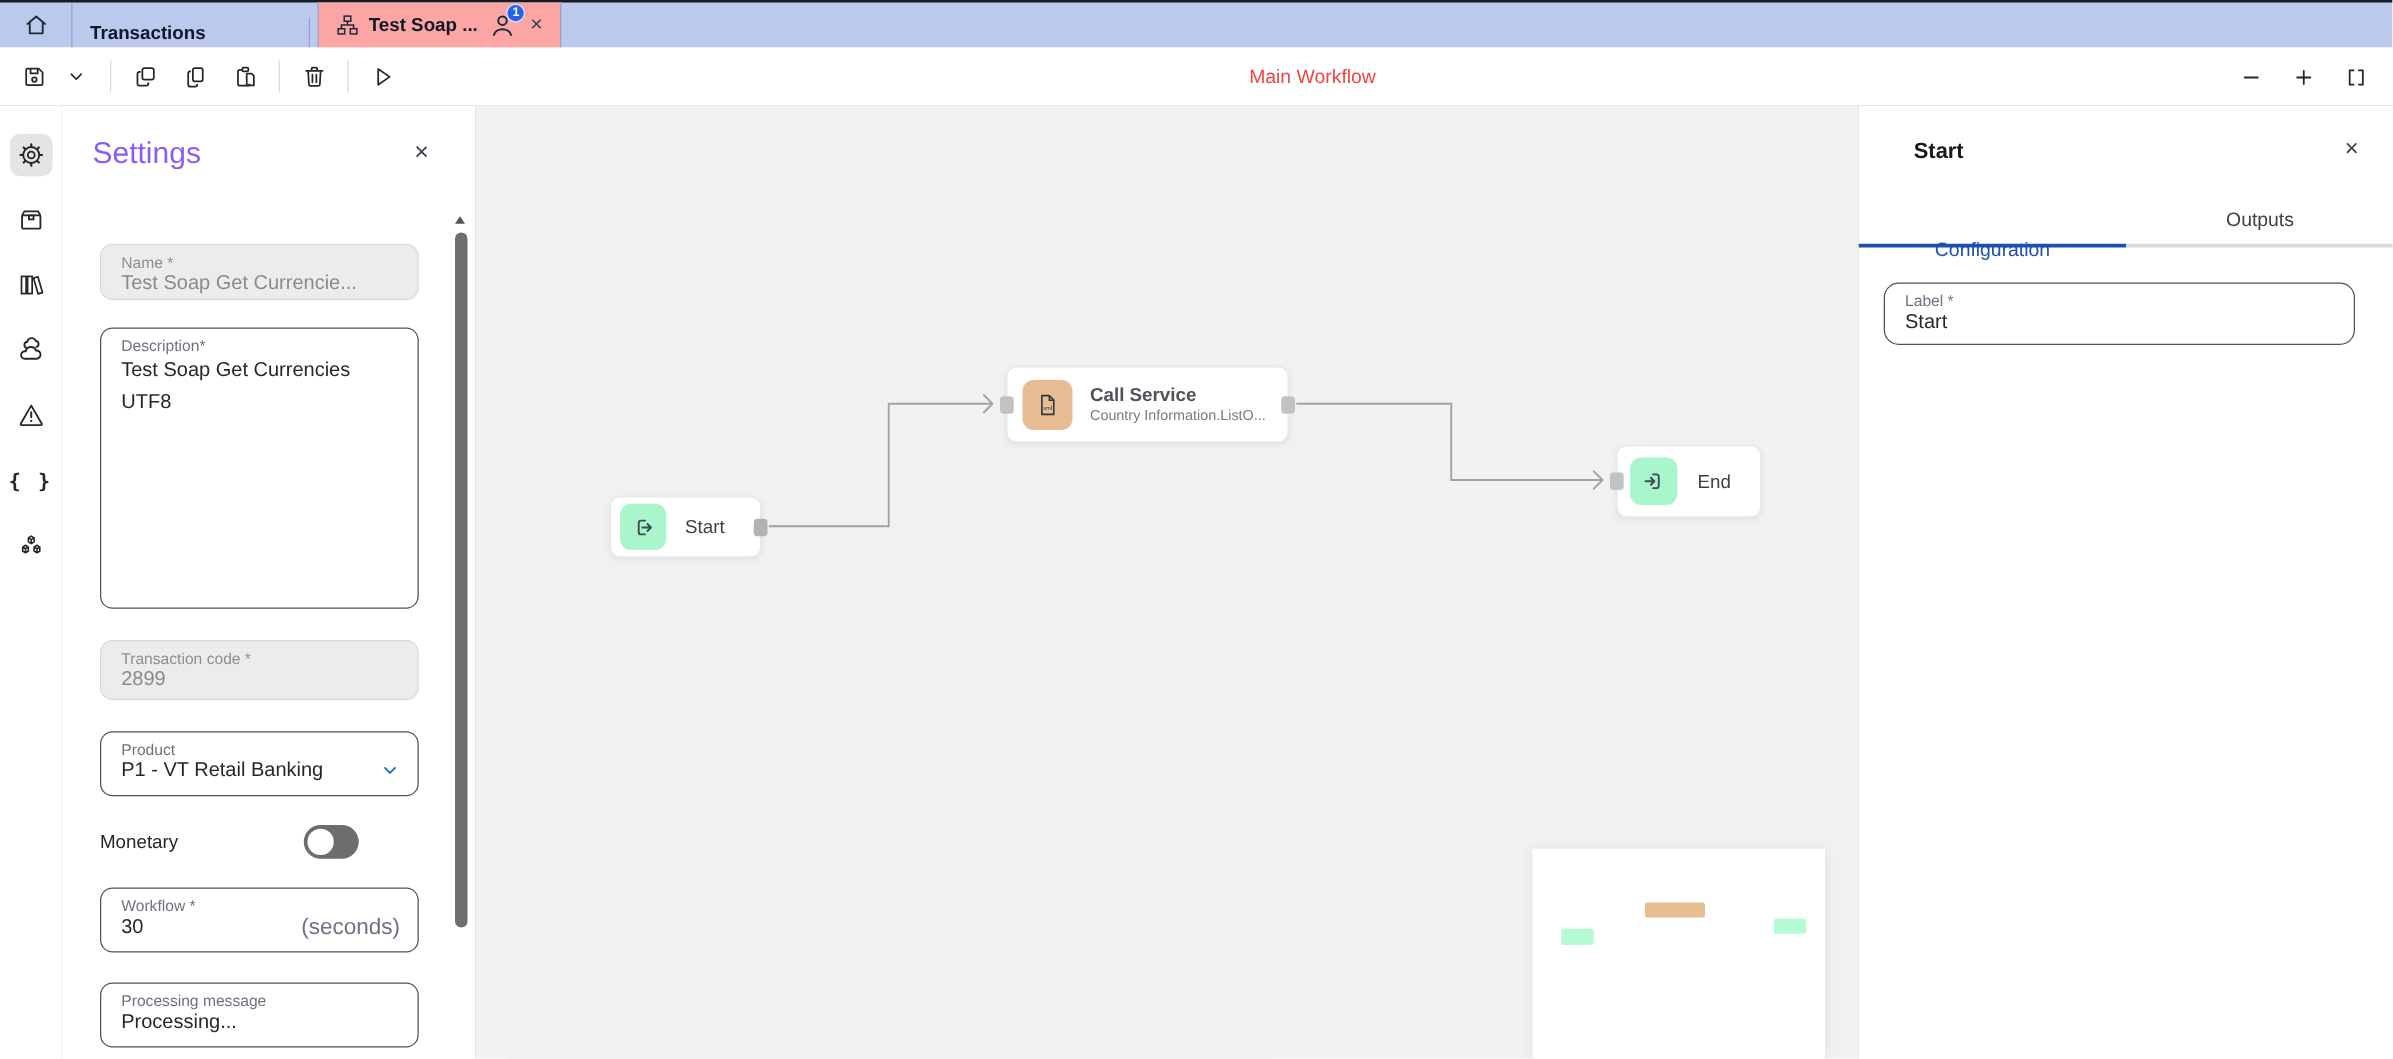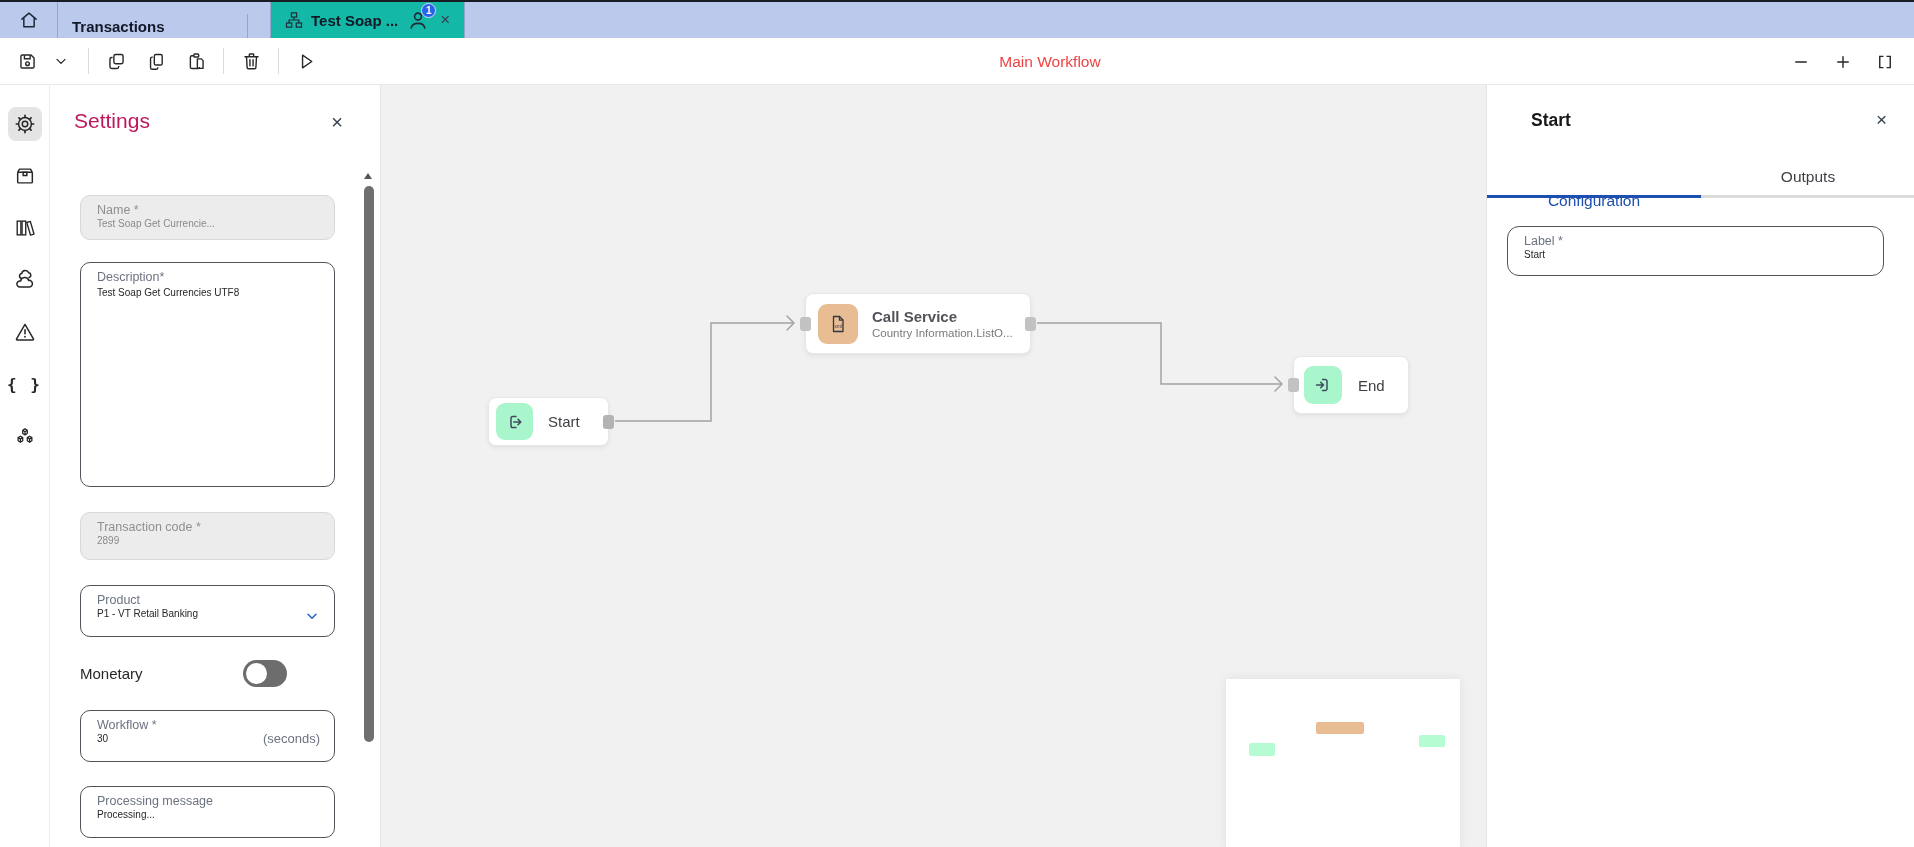--- a/index.html
+++ b/index.html
@@ -4,54 +4,54 @@
 <style>
   * { margin:0; padding:0; box-sizing:border-box; }
   html,body { width:1914px; height:847px; font-family:"Liberation Sans", sans-serif; background:#fff; overflow:hidden; }
   #app { position:relative; width:1914px; height:847px; }
 
   
   .tabbar { position:absolute; left:0; top:0; width:1914px; height:38px; background:#bac9ec; border-top:2px solid #181c25; display:flex; align-items:stretch; }
   .tab-home { width:58px; display:flex; align-items:center; justify-content:center; border-right:1px solid #93a5cf; cursor:pointer; }
   .tab { display:flex; align-items:center; gap:8px; padding:0 14px; border-right:1px solid #93a5cf; cursor:pointer; color:#111827; font-size:15px; font-weight:700; }
   .tab.inactive { width:190px;margin-top:12px; }
-  .tab.active { background:#14b8a6; margin-left:22px; border-left:1px solid #93a5cf; }
+  .tab.active { background:#fca5a5; margin-left:6px; border-left:1px solid #93a5cf; }
   .person-wrap { position:relative; width:24px; height:24px; }
   .badge { position:absolute; top:-5px; right:-6px; width:15px; height:15px; background:#2563eb; color:#fff; border-radius:50%; font-size:10px; font-weight:700; display:flex; align-items:center; justify-content:center; border:1px solid #d6dff6; }
   .tab-close { font-size:17px; color:#374151; margin-left:2px; font-weight:400; }
 
   
   .toolbar { position:absolute; left:0; top:38px; width:1914px; height:47px; background:#fff; border-bottom:1px solid #e8e8e8; display:flex; align-items:center; }
   .tb-ic { width:34px; height:34px; display:flex; align-items:center; justify-content:center; cursor:pointer; border-radius:6px; }
   .tb-sep { width:1px; height:26px; background:#dcdcdc; margin:0 10px; }
   .wf-title { position:absolute; left:1050px; top:0; height:47px; transform:translateX(-50%); display:flex; align-items:center; font-size:15.5px; color:#ef4444; font-weight:500; }
   .tb-right { position:absolute; right:12px; top:0; height:47px; display:flex; align-items:center; gap:8px; }
 
   
   .rail { position:absolute; left:0; top:85px; width:50px; height:762px; background:#fff; border-right:1px solid #ededed; display:flex; flex-direction:column; align-items:center; padding-top:22px; gap:18px; }
   .rail-ic { width:34px; height:34px; border-radius:8px; display:flex; align-items:center; justify-content:center; cursor:pointer; }
   .rail-ic.active { background:#e4e4e4; }
   .braces { font-family:"DejaVu Sans Mono", monospace; font-size:16px; color:#27272a; font-weight:700; letter-spacing:2px; }
 
   
   .settings { position:absolute; left:50px; top:85px; width:331px; height:762px; background:#fff; border-right:1px solid #e3e3e3; }
-  .settings-title { position:absolute; left:24px; top:24px; font-size:21px; color:#be185d; font-weight:500; }
+  .settings-title { position:absolute; left:24px; top:24px; font-size:24px; color:#8b5cf6; font-weight:500; }
   .settings-close { position:absolute; right:37px; top:27px; font-size:20px; color:#374151; cursor:pointer; line-height:1; }
   .sb-arrow { position:absolute; right:8px; top:88px; width:0; height:0; border-left:4px solid transparent; border-right:4px solid transparent; border-bottom:6px solid #555; }
   .sb-thumb { position:absolute; right:6px; top:101px; width:10px; height:556px; background:#6f6f6f; border-radius:5px; }
 
   .fld { position:absolute; left:30px; width:255px; background:#fff; border:1.5px solid #52525b; border-radius:10px; padding:7px 16px 0 16px; overflow:hidden; cursor:text; }
   .fld.disabled { background:#ececec; border:1px solid #d8d8d8; cursor:default; }
   .fld-label { font-size:12.5px; color:#8a8a8a; margin-bottom:1px; white-space:nowrap; }
   .fld .fld-label { color:#6b7280; }
   .fld.disabled .fld-label { color:#8f8f8f; }
-  .fld-value { font-size:10px; color:#27272a; white-space:nowrap; }
+  .fld-value { font-size:16px; color:#27272a; white-space:nowrap; }
   .fld.disabled .fld-value { color:#8a8a8a; }
   .fld.wrap .fld-value { white-space:normal; line-height:1.55; }
-  .fld-unit { position:absolute; right:14px; top:20px; font-size:13px; color:#6b7280; }
+  .fld-unit { position:absolute; right:14px; top:20px; font-size:18px; color:#6b7280; }
   .fld-chevron { position:absolute; right:14px; top:22px; }
   .mon-row { position:absolute; left:30px; top:575px; width:255px; display:flex; align-items:center; justify-content:space-between; }
   .mon-label { font-size:15px; color:#27272a; }
   .toggle { width:44px; height:27px; background:#6d6d6d; border-radius:14px; position:relative; cursor:pointer; margin-right:48px; }
   .toggle-knob { position:absolute; left:3px; top:3px; width:21px; height:21px; background:#fff; border-radius:50%; }
 
   
   .canvas { position:absolute; left:381px; top:85px; width:1105px; height:762px; background:#f1f1f1; overflow:hidden; }
   .edges { position:absolute; left:0; top:0; z-index:1; }
   .node { position:absolute; background:#fff; border:1px solid #e7e7e7; border-radius:8px; box-shadow:0 2px 5px rgba(0,0,0,.07); display:flex; align-items:center; z-index:2; cursor:pointer; }

